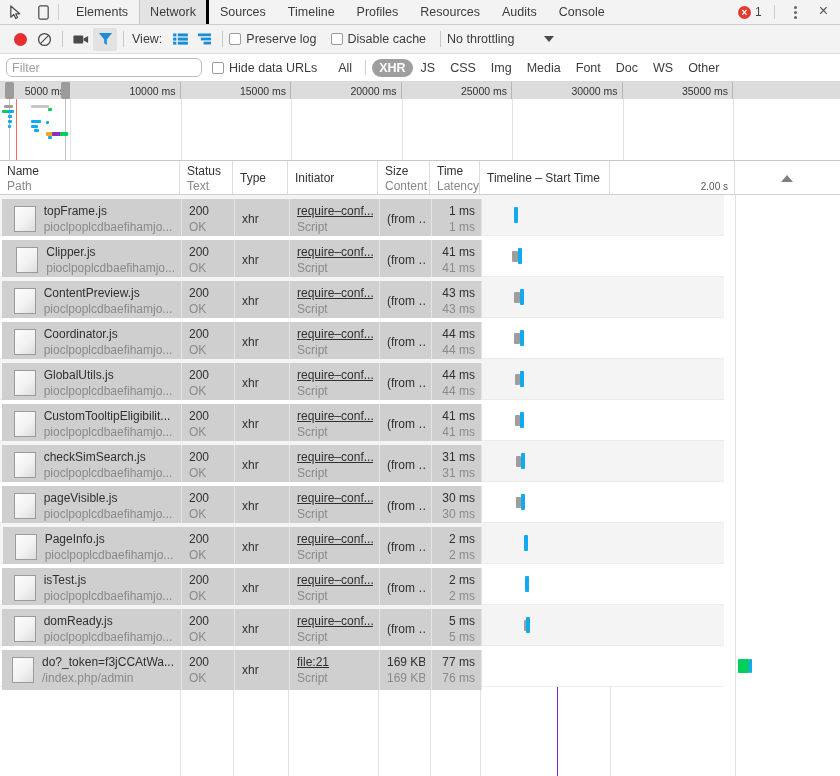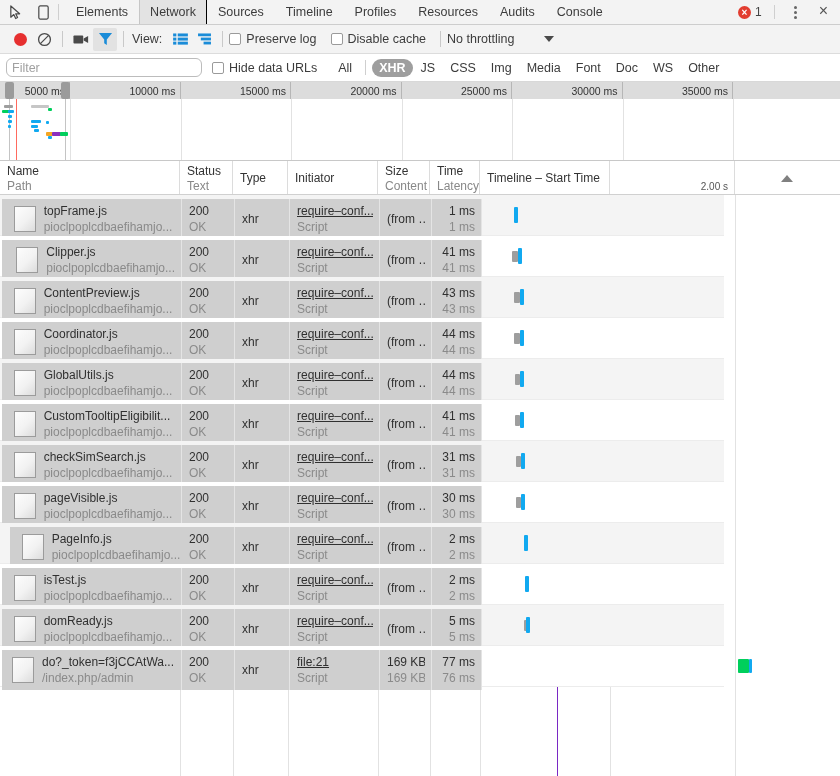--- a/index.html
+++ b/index.html
@@ -21,21 +21,21 @@
   .tool-icons { display: flex; align-items: center; padding: 0 4px 0 6px; gap: 10px; }
   .ticon { width: 18px; height: 18px; display: flex; align-items: center; justify-content: center; color: #5a5a5a; }
   .vsep { width: 1px; background: #cfcfcf; margin: 4px 6px 4px 2px; align-self: stretch; }
   .tabs { display: flex; align-items: stretch; }
   .tab {
     display: flex; align-items: center; padding: 3px 10px;
     font-size: 12.5px; color: #3c3c3c; white-space: nowrap;
     border-left: 1px solid transparent; border-right: 1px solid transparent;
   }
   .tab.selected {
-    background: #e3e3e3; border-left: 1px solid #c6c6c6; border-right: 1px solid #000000;
+    background: #e3e3e3; border-left: 1px solid #c6c6c6; border-right: 3px solid #000000;
   }
   .tabbar-right { margin-left: auto; display: flex; align-items: center; padding-right: 6px; gap: 2px; }
   .err-badge { display: flex; align-items: center; gap: 4px; padding: 0 6px; }
   .err-dot {
     width: 13px; height: 13px; border-radius: 50%; background: #e23d30;
     color: #fff; font-size: 10px; line-height: 13px; text-align: center; font-weight: bold;
   }
   .err-count { font-size: 12px; color: #444; }
   .dots-btn { width: 18px; display: flex; flex-direction: column; align-items: center; gap: 2px; padding: 0 6px; }
   .dots-btn i { width: 3px; height: 3px; border-radius: 50%; background: #666; display: block; }
@@ -602,21 +602,21 @@
           <span class="l1">(from …</span>
         </div>
         <div class="cell vsep right" style="left: 430px; width: 50px;">
           <span class="l1">30 ms</span>
           <span class="l2">30 ms</span>
         </div>
         <div class="bar wait" style="left: 516px; top: 15px; width: 5px; height: 11px;"></div>
         <div class="bar dl" style="left: 521px; top: 12px; width: 4px; height: 16px;"></div>
       </div>
       <div class="row odd" style="top: 328px;">
-        <div class="cell name-cell vsep" style="left: 8px; width: 180px;">
+        <div class="cell name-cell vsep" style="left: 1px; width: 180px;">
           <span class="file-icon"></span>
           <div class="name-texts">
             <span class="l1">PageInfo.js</span>
             <span class="l2">pioclpoplcdbaefihamjo...</span>
           </div>
         </div>
         <div class="cell vsep " style="left: 180px; width: 53px;">
           <span class="l1">200</span>
           <span class="l2">OK</span>
         </div>

